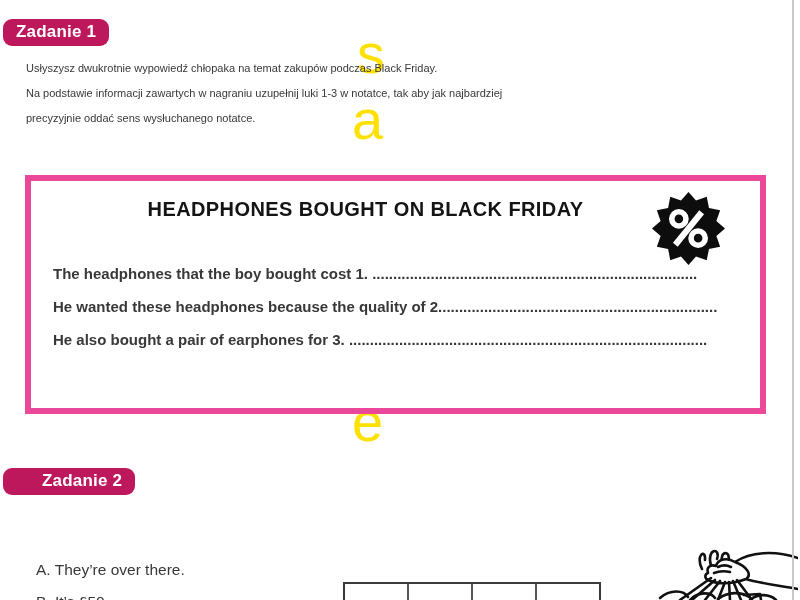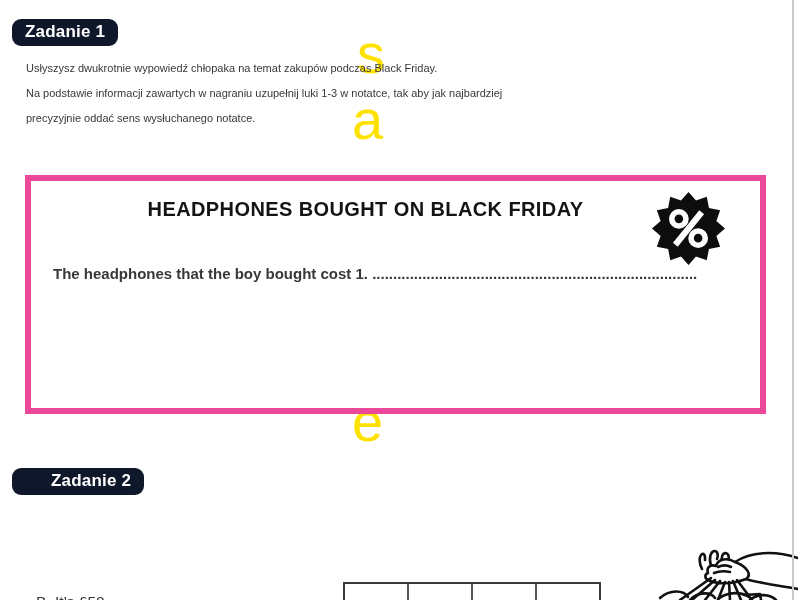--- a/index.html
+++ b/index.html
@@ -9,22 +9,22 @@
     background:#ffffff; font-family:"Liberation Sans","DejaVu Sans",sans-serif;
     color:#383838;
   }
   .layer-watermark { position:absolute; inset:0; z-index:0; }
   .layer-content  { position:absolute; inset:0; z-index:1; }
   .wm-letter {
     position:absolute; font-size:56px; line-height:1; color:#ffe100;
     font-family:"Liberation Sans",sans-serif;
   }
   .task-badge {
-    position:absolute; left:12px; display:inline-block;
-    background:#0f172a; color:#ffffff; font-weight:bold; font-size:17px;
+    position:absolute; left:3px; display:inline-block;
+    background:#be185d; color:#ffffff; font-weight:bold; font-size:17px;
     padding:3px 13px 4px; border-radius:9px; letter-spacing:0.2px;
   }
   .badge-1 { top:19px; }
   .badge-2 { top:468px;padding-left:39px; }
   .intro-1 { position:absolute; left:26px; top:56px; font-size:11px; line-height:25px; }
   .intro-1 div { white-space:nowrap; }
   .note-box {
     position:absolute; left:25px; top:175px; width:741px; height:239px;
     border:6px solid #ec4899; background:#ffffff;
   }
@@ -81,26 +81,29 @@
 
     <svg class="seal" viewBox="0 0 72 72" aria-hidden="true">
       <polygon fill="#0d0d0d" points="36,0 43.4,8.5 54,4.8 56.2,15.9 67.2,18 63.5,28.6 72,36 63.5,43.4 67.2,54 56.2,56.2 54,67.2 43.4,63.5 36,72 28.6,63.5 18,67.2 15.9,56.2 4.8,54 8.5,43.4 0,36 8.5,28.6 4.8,18 15.9,15.9 18,4.8 28.6,8.5"></polygon>
       <line x1="49" y1="20" x2="23" y2="52" stroke="#ffffff" stroke-width="6"></line>
       <circle cx="26.5" cy="26.5" r="7" fill="none" stroke="#ffffff" stroke-width="5.5"></circle>
       <circle cx="45.5" cy="45.5" r="7" fill="none" stroke="#ffffff" stroke-width="5.5"></circle>
     </svg>
 
     <div class="note-lines">
       <div class="note-line">The headphones that the boy bought cost 1. ..............................................................................</div>
+      <div class="note-line">He wanted these headphones because the quality of 2...................................................................</div>
+      <div class="note-line">He also bought a pair of earphones for 3. ......................................................................................</div>
     </div>
   </div>
 
   <div class="task-badge badge-2">Zadanie 2</div>
 
 
+  <div class="option-line option-a">A. They’re over there.</div>
   <div class="option-line option-b">B. It’s £50.</div>
 
   <div class="answer-table">
     <div class="answer-cell"></div>
     <div class="answer-cell"></div>
     <div class="answer-cell"></div>
     <div class="answer-cell"></div>
   </div>
 
   <svg class="illustration" viewBox="0 0 150 55" aria-hidden="true">

